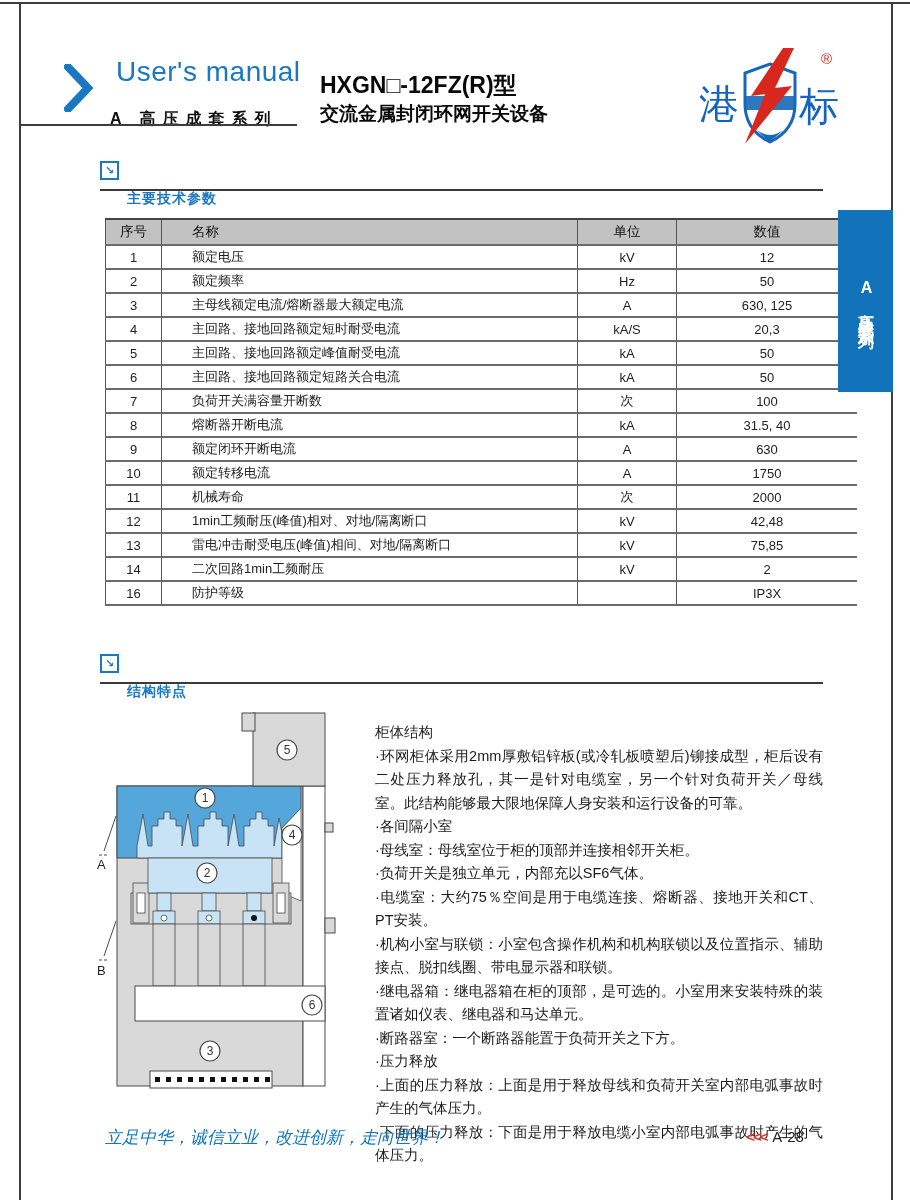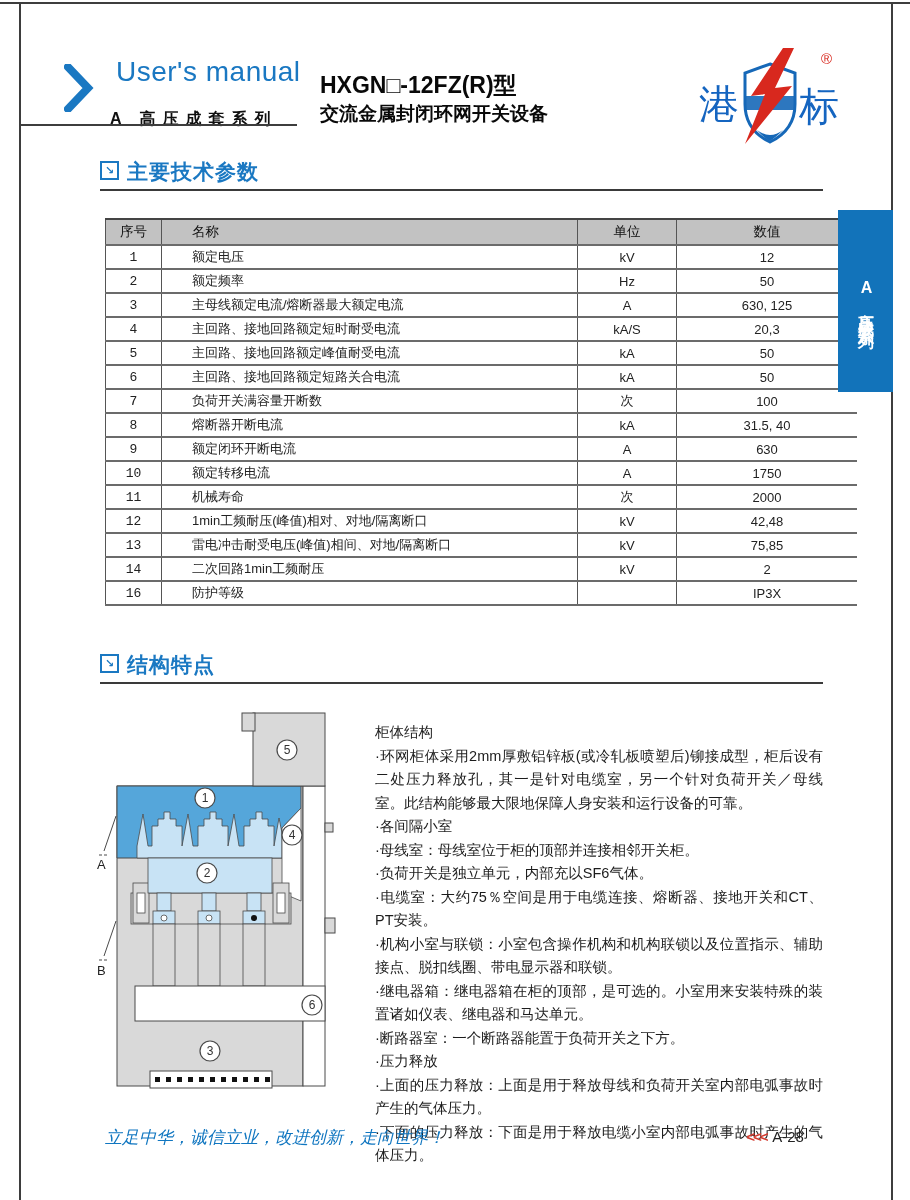--- a/index.html
+++ b/index.html
@@ -18,32 +18,32 @@
   .manual-title{left:108px;top:56px;font-size:28px;color:#1a78c2;letter-spacing:0.5px;margin-left:8px;}
   .series-label{left:110px;top:109px;font-size:16px;font-weight:bold;color:#101010;letter-spacing:7px;white-space:nowrap;}
   .header-line{left:19px;top:124px;width:278px;height:2px;background:#3d3d3d;}
   .model-title{left:320px;top:70px;font-weight:bold;color:#090909;}
   .model-title .l1{font-size:23px;line-height:30px;}
   .model-title .l2{font-size:19px;line-height:28px;}
   .logo{left:695px;top:38px;}
   
   .sec-icon{width:15px;height:15px;border:2px solid #1a78c2;color:#1a78c2;
     display:flex;align-items:center;justify-content:center;font-size:11px;font-weight:bold;}
-  .sec-title{font-size:21px;font-weight:bold;color:#1a78c2;letter-spacing:1px;white-space:nowrap;}
+  .sec-title{font-size:14px;font-weight:bold;color:#1a78c2;letter-spacing:1px;white-space:nowrap;margin-top:32px;}
   .sec1-icon{left:100px;top:161px;} .sec1-title{left:127px;top:158px;}
   .divider1{left:100px;top:189px;width:723px;height:2px;background:#3a3a3a;}
   .sec2-icon{left:100px;top:654px;} .sec2-title{left:127px;top:651px;}
   .divider2{left:100px;top:682px;width:723px;height:2px;background:#3a3a3a;}
   
   .params{left:105px;top:218px;}
   table{border-collapse:collapse;table-layout:fixed;width:718px;border-top:2px solid #444;}
   th{height:24px;background:#c2c2c2;font-weight:normal;font-size:13.5px;color:#111;}
   td{height:22px;font-size:13px;color:#222;}
   th,td{border-bottom:2px solid #6b6b6b;padding:0;}
-  .c0{width:55px;text-align:center;border-left:1px solid #555;border-right:1px solid #555;font-family:Liberation Mono, monospace;}
+  .c0{width:55px;text-align:center;border-left:1px solid #555;border-right:1px solid #555;}
   .c1{width:385px;text-align:left;padding-left:30px;}
   .c2{width:98px;text-align:center;border-left:1px solid #555;border-right:1px solid #555;}
   .c3{width:180px;text-align:center;}
   
   .struct-text{left:375px;top:721px;width:448px;}
   .struct-text p{margin:0;font-size:14.5px;line-height:23.5px;color:#1c1c1c;
     text-align:justify;}
   
   .slogan{left:105px;top:1126px;font-size:17px;font-weight:normal;font-style:italic;color:#1076c0;white-space:nowrap;}
   .page-ref{left:746px;top:1128px;font-size:15px;white-space:nowrap;}

